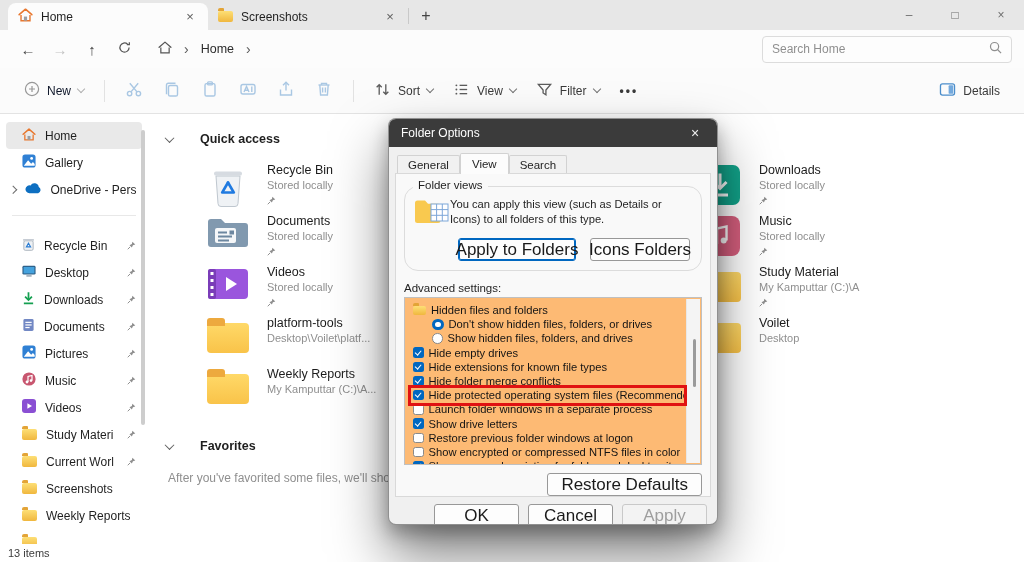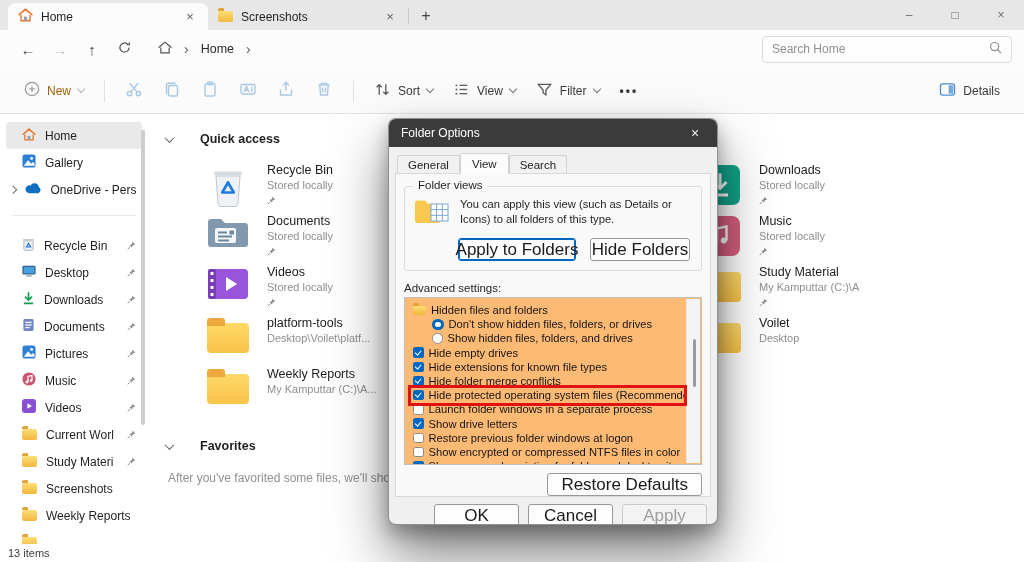--- a/index.html
+++ b/index.html
@@ -22,21 +22,21 @@
   .navbtn.disabled{color:#c2c2c2}
   .breadcrumb{display:flex;align-items:center;gap:12px;margin-left:18px;font-size:12.5px;color:#2b2b2b}
   .bchev{color:#5a5a5a;font-size:14px}
   .searchbox{margin-left:auto;width:250px;height:27px;border:1px solid #dcdcdc;border-radius:4px;background:#fdfdfd;display:flex;align-items:center;padding:0 9px;gap:6px}
   .searchbox input{border:none;outline:none;flex:1;font-family:"Liberation Sans",sans-serif;font-size:12px;background:transparent;color:#333}
   .searchbox input::placeholder{color:#8f8f8f}
 
   
   .toolbar{height:46px;background:#fbfbfb;border-bottom:1px solid #e3e3e3;display:flex;align-items:center;padding:0 14px}
   .tbtn{display:flex;align-items:center;gap:7px;padding:6px 10px;border-radius:4px;font-size:12px;color:#3a3a3a;white-space:nowrap}
-  .tbtn .lab.gray{color:#a16207}
+  .tbtn .lab.gray{color:#0f172a}
   .sep{width:1px;height:22px;background:#e2e2e2;margin:0 10px}
   .caret{width:6px;height:6px;border-right:1.3px solid #767676;border-bottom:1.3px solid #767676;transform:rotate(45deg);margin-top:-4px}
   .caret.light{border-color:#b0b0b0}
   .more{letter-spacing:2px;font-weight:700;color:#3a3a3a;padding:6px 10px}
   .details{margin-left:auto;display:flex;align-items:center;gap:7px;padding:6px 10px;font-size:12px;color:#3a3a3a}
 
   
   .content{display:flex;height:430px;position:relative}
 
   .sidebar{width:148px;flex-shrink:0;position:relative;padding-top:8px;overflow:hidden}
@@ -71,23 +71,23 @@
   .statusbar{height:17px;background:#fff;font-size:11px;color:#3c3c3c;padding-left:8px;display:flex;align-items:center}
 
   
   .dialog{position:absolute;left:388px;top:118px;width:330px;height:407px;border-radius:8px;background:#f0f0f0;border:1px solid rgba(0,0,0,.4);box-shadow:0 30px 55px rgba(0,0,0,.5),0 8px 18px rgba(0,0,0,.28);z-index:50;display:flex;flex-direction:column;overflow:hidden}
   .dtitle{height:28px;background:#3b3b3b;color:#fff;display:flex;align-items:center;padding:0 12px;font-size:12px;flex-shrink:0}
   .dclose{margin-left:auto;width:20px;text-align:center;font-size:14px;color:#f0f0f0}
   .dtabs{display:flex;align-items:flex-end;padding:5px 0 0 8px;flex-shrink:0}
   .dtab{font-size:11.5px;padding:3px 10px 3px 10px;border:1px solid #d2d2d2;border-bottom:none;background:#f1f1f1;border-radius:2px 2px 0 0;position:relative;top:1px;color:#1f1f1f}
   .dtab.active{background:#fcfcfc;padding:4px 11px 4px 11px;z-index:2}
   .dbody{flex:1;background:#f9f9f9;border:1px solid #d9d9d9;margin:0 6px;padding:8px 6px 0 6px;position:relative}
-  .gbox{border:1px solid #dcdcdc;border-radius:3px;margin:4px 2px 0 2px;padding:10px 9px 9px 9px;position:relative;background:#f9f9f9}
+  .gbox{border:1px solid #dcdcdc;border-radius:14px;margin:4px 2px 0 2px;padding:10px 9px 9px 9px;position:relative;background:#f9f9f9}
   .glegend{position:absolute;top:-8px;left:8px;background:#f9f9f9;padding:0 5px;font-size:11.5px}
-  .grow{display:flex;gap:10px;align-items:flex-start}
+  .grow{display:flex;align-items:flex-start}
   .gtext{font-size:11.2px;line-height:1.32;color:#1f1f1f}
   .gbtns{display:flex;gap:14px;margin:9px 0 0 44px}
   .wbtn{font-size:17px;height:23px;padding:0 13px;background:#fdfdfd;border:1px solid #989898;border-radius:3px;color:#1a1a1a;display:flex;align-items:center;justify-content:center;white-space:nowrap}
   .wbtn.focusblue{border:1px solid #0067c0;box-shadow:inset 0 0 0 1px #0067c0}
   .wbtn.disabled{color:#9e9e9e;border-color:#c9c9c9;background:#f3f3f3}
   .advlabel{font-size:11.5px;margin:11px 2px 3px 2px}
   .advlist{position:relative;margin:0 2px;border:1px solid #c0c0c0;background:#fdba74;height:168px;padding:5px 18px 0 8px;overflow:hidden}
   .arow{display:flex;align-items:center;gap:5px;height:14.2px;font-size:11.2px;color:#141414;position:relative;white-space:nowrap}
   .arow.indent1{padding-left:19px}
   .cb{width:10.5px;height:10.5px;border-radius:2.5px;flex-shrink:0;position:relative}
@@ -360,29 +360,29 @@
             <path d="M5.4 4.2 L10 7 L5.4 9.8 Z" fill="#fff"></path>
           </svg></span>
       <span class="slabel">Videos</span>
       <span class="spin"><svg width="9" height="9" viewBox="0 0 10 10">
             <path d="M6 0.8 L9.2 4 L6.6 4.6 L5.4 7.2 L2.8 4.6 L5.4 3.4 Z" fill="#8f8f8f"></path>
             <path d="M3.4 6.6 L0.8 9.2" stroke="#8f8f8f" stroke-width="1.1"></path>
           </svg></span>
     </div>
     <div class="srow">
       <span class="fo"></span>
+      <span class="slabel">Study Materi</span>
+      <span class="spin"><svg width="9" height="9" viewBox="0 0 10 10">
+            <path d="M6 0.8 L9.2 4 L6.6 4.6 L5.4 7.2 L2.8 4.6 L5.4 3.4 Z" fill="#8f8f8f"></path>
+            <path d="M3.4 6.6 L0.8 9.2" stroke="#8f8f8f" stroke-width="1.1"></path>
+          </svg></span>
+    </div>
+    <div class="srow">
+      <span class="fo"></span>
       <span class="slabel">Current Worl</span>
-      <span class="spin"><svg width="9" height="9" viewBox="0 0 10 10">
-            <path d="M6 0.8 L9.2 4 L6.6 4.6 L5.4 7.2 L2.8 4.6 L5.4 3.4 Z" fill="#8f8f8f"></path>
-            <path d="M3.4 6.6 L0.8 9.2" stroke="#8f8f8f" stroke-width="1.1"></path>
-          </svg></span>
-    </div>
-    <div class="srow">
-      <span class="fo"></span>
-      <span class="slabel">Study Materi</span>
       <span class="spin"><svg width="9" height="9" viewBox="0 0 10 10">
             <path d="M6 0.8 L9.2 4 L6.6 4.6 L5.4 7.2 L2.8 4.6 L5.4 3.4 Z" fill="#8f8f8f"></path>
             <path d="M3.4 6.6 L0.8 9.2" stroke="#8f8f8f" stroke-width="1.1"></path>
           </svg></span>
     </div>
     <div class="srow">
       <span class="fo"></span>
       <span class="slabel">Screenshots</span>
     </div>
     <div class="srow">
@@ -573,21 +573,21 @@
       <div class="grow">
         <span><svg width="36" height="29" viewBox="0 0 36 29">
               <path d="M1 6 a2.5 2.5 0 0 1 2.5-2.5 h7.5 l3 3.2 h10 a2.5 2.5 0 0 1 2.5 2.5 v14.3 a2.5 2.5 0 0 1-2.5 2.5 h-20.5 a2.5 2.5 0 0 1-2.5-2.5 Z" fill="#f9c94f"></path>
               <rect x="17" y="7" width="17" height="17" fill="#fff" stroke="#7da7d9"></rect>
               <path d="M17 12.6 h17 M17 18.3 h17 M22.6 7 v17 M28.3 7 v17" stroke="#7da7d9" stroke-width="1"></path>
             </svg></span>
         <div class="gtext">You can apply this view (such as Details or Icons) to all folders of this type.</div>
       </div>
       <div class="gbtns">
         <div class="wbtn focusblue" style="width:118px">Apply to Folders</div>
-        <div class="wbtn" style="width:100px">Hide Folders</div>
+        <div class="wbtn" style="width:100px">Icons Folders</div>
       </div>
     </div>
 
     <div class="advlabel">Advanced settings:</div>
 
     <div class="advlist">
       <div class="arow">
         <span class="fo tiny"></span>
         <span>Hidden files and folders</span>
       </div>

